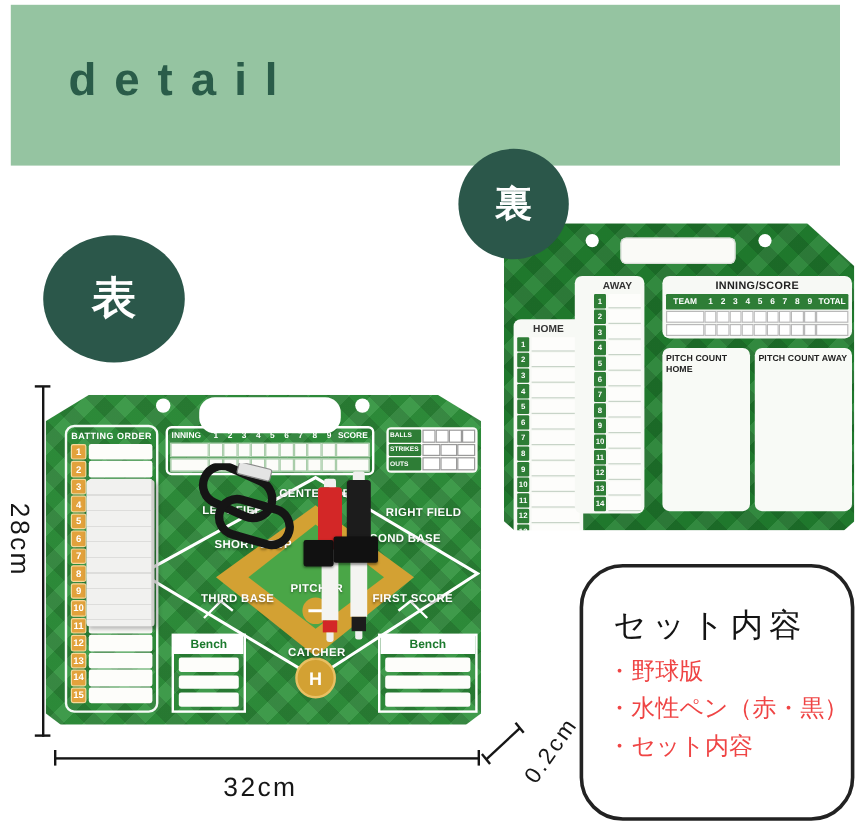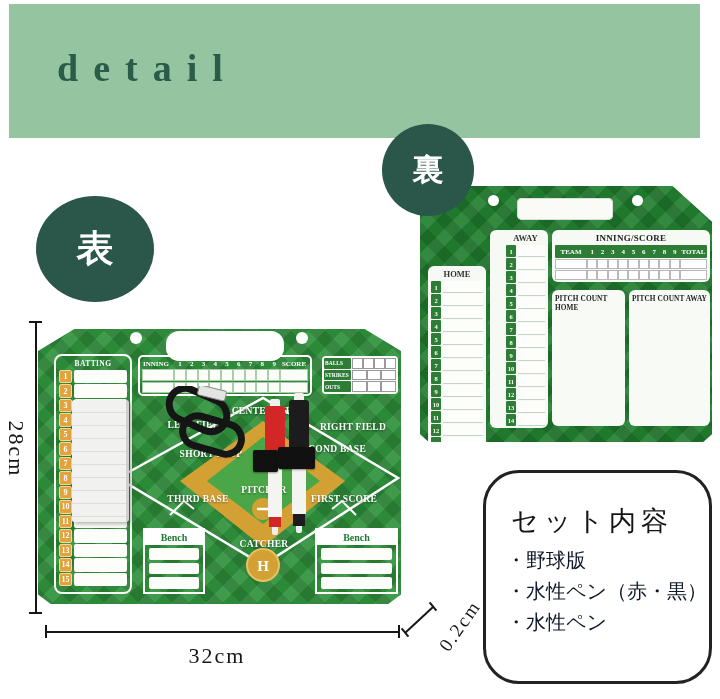--- a/index.html
+++ b/index.html
@@ -1,17 +1,17 @@
 <!DOCTYPE html>
 <html style="--banner: #95c4a1; --banner-text: #2a5c49; --badge: #2b574a; --front-green: #2f923c; --back-green: #217f2f; --gold: #d3a133; --infield-inner-green: #4aa647; --pen-red: #d32727; --pen-black: #1c1c1c; --tile-orange: #e2a23c; --tile-green: #2e7d36;"><head>
 <meta charset="utf-8">
 <style>
   html,body{margin:0;padding:0;background:#fff;}
   #canvas{position:relative;width:720px;height:699px;background:#fff;overflow:hidden;
-          font-family:Liberation Serif, serif;}
+          font-family:Liberation Sans, sans-serif;}
   [data-name]{box-sizing:border-box;}
 
   
   .banner{position:absolute;left:9px;top:4px;width:691px;height:134px;background:var(--banner,#95c4a1);}
   .banner-title{position:absolute;left:48px;top:42px;font-size:38px;font-weight:700;
     letter-spacing:15px;color:var(--banner-text,#2a5c49);}
 
   
   .badge{position:absolute;border-radius:50%;background:var(--badge,#2b574a);color:#fff;
     display:flex;align-items:center;justify-content:center;font-weight:700;z-index:6;}
@@ -106,21 +106,21 @@
   .pen-black .low{top:121px;height:12px;background:var(--pen-black,#1c1c1c);}
   .pen-black .nib{top:133px;height:7px;}
   .magclip{position:absolute;background:#111;border-radius:2px;z-index:4;box-shadow:0 1px 2px rgba(0,0,0,.4);}
   .clip-red{left:215px;top:121px;width:25px;height:22px;}
   .clip-black{left:240px;top:118px;width:37px;height:22px;}
   .carabiner{position:absolute;left:118px;top:57px;z-index:3;}
 
   
   .roster{position:absolute;top:44px;width:58px;height:198px;background:#f7f9f5;border-radius:6px;
     padding:2px 3px;display:flex;flex-direction:column;}
-  .roster-home{left:8px;margin-top:36px;} .roster-away{left:70px;padding-left:16px;}
+  .roster-home{left:8px;margin-top:36px;} .roster-away{left:59px;padding-left:16px;}
   .roster-title{height:13px;line-height:13px;text-align:center;color:#333;font-weight:700;font-size:8.5px;}
   .ro-rows{flex:1;display:flex;flex-direction:column;gap:1px;}
   .ro-row{flex:1;display:flex;gap:2px;align-items:stretch;}
   .ro-num{width:10px;background:var(--tile-green,#2e7d36);border-radius:1px;color:#fff;font-weight:700;
     font-size:6.5px;display:flex;align-items:center;justify-content:center;}
   .ro-field{flex:1;border-bottom:1px solid #c8d4c8;background:#fdfdfb;}
   .score-panel{position:absolute;left:132px;top:44px;width:158px;height:52px;background:#f7f9f5;
     border-radius:6px;padding:2px 3px;display:flex;flex-direction:column;}
   .score-title{height:13px;line-height:13px;text-align:center;color:#222;font-weight:700;font-size:9px;letter-spacing:.3px;}
   .score-head{display:flex;height:13px;background:var(--tile-green,#2e7d36);border-radius:1px;}
@@ -144,21 +144,21 @@
   .lbl-28{left:-14px;top:436px;width:60px;text-align:center;transform:rotate(90deg);}
   .lbl-32{left:157px;top:643px;width:120px;text-align:center;}
   .lbl-02{left:425px;top:615px;width:70px;text-align:center;transform:rotate(-55deg);font-size:19px;}
   .thick-tick{position:absolute;left:400px;top:598px;}
 
   
   .setbox{position:absolute;left:483px;top:470px;width:229px;height:214px;background:#fff;
     border:3px solid #222;border-radius:36px;z-index:5;}
   .set-title{position:absolute;left:25px;top:30px;font-size:27px;letter-spacing:5px;color:#141414;}
   .set-items{position:absolute;left:20px;top:72px;right:8px;}
-  .set-item{font-size:20px;color:#0f172a;height:31px;line-height:31px;white-space:nowrap;}
+  .set-item{font-size:20px;color:#ef4444;height:31px;line-height:31px;white-space:nowrap;}
 </style>
 </head>
 <body>
 
 <div id="canvas" data-name="page">
 
   <div class="banner" data-name="detail-banner">
     <div class="banner-title" data-name="page-title">detail</div>
   </div>
 
@@ -562,17 +562,17 @@
     <line x1="1.6" y1="30.3" x2="8.4" y2="38.7" stroke="#161616" stroke-width="2"></line>
     <line x1="29.6" y1="4.3" x2="36.4" y2="12.7" stroke="#161616" stroke-width="2"></line>
   </svg>
   <div class="dim-label lbl-02" data-name="thickness-dimension-label">0.2cm</div>
 
   <div class="setbox" data-name="set-contents-box">
     <div class="set-title" data-name="set-contents-title">セット内容</div>
     <div class="set-items" data-name="set-contents-list">
         <div class="set-item" data-name="set-contents-item">・野球版</div>
         <div class="set-item" data-name="set-contents-item">・水性ペン（赤・黒）</div>
-        <div class="set-item" data-name="set-contents-item">・水性ペン</div>
+        <div class="set-item" data-name="set-contents-item">・セット内容</div>
       </div>
   </div>
 
 </div>
 
 </body></html>

